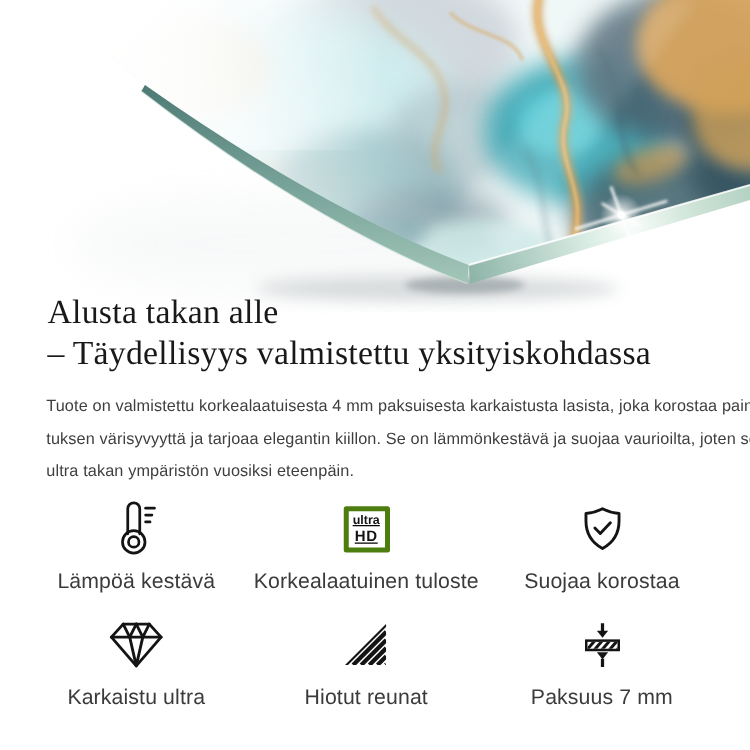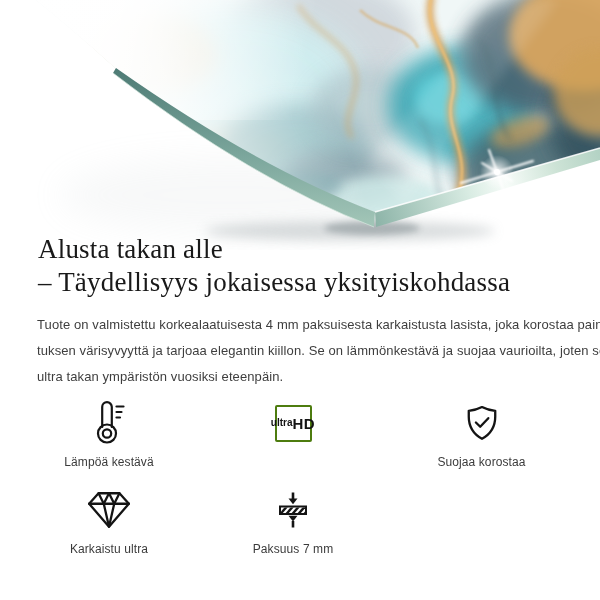--- a/index.html
+++ b/index.html
@@ -22,29 +22,29 @@
   }
   .body-text div{white-space:nowrap;}
   .features{
     position:absolute;left:25px;top:399px;width:548px;
     display:grid;grid-template-columns:168px 200px 177px;row-gap:17px;
   }
   .feature{
     display:flex;flex-direction:column;align-items:center;
   }
   .icon-box{height:48px;display:flex;align-items:center;justify-content:center;}
-  .feature-label{margin-top:8px;font-size:12px;color:#3b3b3b;letter-spacing:0.1px;}
+  .feature-label{margin-top:8px;font-size:17px;color:#3b3b3b;letter-spacing:0.1px;}
   .icon-stroke{stroke:#141414;fill:none;stroke-width:2.2;stroke-linecap:round;stroke-linejoin:round;}
   .uhd-box{
-    width:37px;height:37px;border:2px solid #4d7c0f;border-radius:2px;
-    display:flex;flex-direction:row;align-items:center;justify-content:center;
-    box-sizing:border-box;line-height:1;
+    width:37px;height:37px;border:4px solid #4d7c0f;border-radius:2px;
+    display:flex;flex-direction:column;align-items:center;justify-content:center;
+    box-sizing:border-box;line-height:1;text-decoration:underline;
   }
   .uhd-top{font-size:10px;font-weight:bold;color:#141414;margin-bottom:1px;}
-  .uhd-bottom{font-size:15px;font-weight:bold;color:#141414;letter-spacing:0.5px;}
+  .uhd-bottom{font-size:12px;font-weight:bold;color:#141414;letter-spacing:0.5px;}
 </style>
 </head>
 <body>
 
 <div class="hero">
   <svg width="600" height="250" viewBox="0 0 600 250">
     <defs>
       <clipPath id="panelClip">
         <path d="M36,0 L600,0 L600,148 L375,212 Q265,172 150,100 Q95,48 36,0 Z"></path>
       </clipPath>
@@ -142,21 +142,21 @@
         <line x1="-8" y1="-22" x2="8" y2="22"></line>
         <line x1="-15" y1="-9" x2="15" y2="9"></line>
       </g>
       <circle r="3" fill="#ffffff"></circle>
     </g>
   </svg>
 </div>
 
 <div class="title">
   <div>Alusta takan alle</div>
-  <div>– Täydellisyys jokaisessa yksityiskohdassa</div>
+  <div>– Täydellisyys valmistettu yksityiskohdassa</div>
 </div>
 
 <div class="body-text">
   <div>Tuote on valmistettu korkealaatuisesta 4 mm paksuisesta karkaistusta lasista, joka korostaa paina-</div>
   <div>tuksen värisyvyyttä ja tarjoaa elegantin kiillon. Se on lämmönkestävä ja suojaa vaurioilta, joten se</div>
   <div>ultra takan ympäristön vuosiksi eteenpäin.</div>
 </div>
 
 <div class="features">
 
@@ -176,20 +176,21 @@
     <div class="feature-label">Lämpöä kestävä</div>
   </div>
 
   <div class="feature">
     <div class="icon-box">
       <div class="uhd-box">
         <div class="uhd-top">ultra</div>
         <div class="uhd-bottom">HD</div>
       </div>
     </div>
+    <div class="feature-label">Korkealaatuinen tuloste</div>
   </div>
 
   <div class="feature">
     <div class="icon-box">
       <svg width="42" height="44" viewBox="0 0 40 40">
         <g class="icon-stroke">
           <path d="M20,4.8 C23.8,6.8 28.2,8 32.6,8.4 L32.6,14 C32.6,23.5 27.6,30.8 20,35 C12.4,30.8 7.4,23.5 7.4,14 L7.4,8.4 C11.8,8 16.2,6.8 20,4.8 Z"></path>
           <path d="M14.2,19.5 L18.3,23.6 L26,15.4"></path>
         </g>
       </svg>
@@ -205,20 +206,40 @@
           <path d="M3,13 L41,13"></path>
           <path d="M12,3 L17,13 L22,35 L27,13 L32,3"></path>
           <path d="M22,3 L17,13"></path>
           <path d="M22,3 L27,13"></path>
         </g>
       </svg>
     </div>
     <div class="feature-label">Karkaistu ultra</div>
   </div>
 
+  <div class="feature">
+    <div class="icon-box">
+      <svg width="40" height="40" viewBox="0 0 40 40">
+        <defs>
+          <clipPath id="triClip">
+              <path d="M3,36 L36,3 L36,36 Z"></path>
+            </clipPath>
+        </defs>
+        <g clip-path="url(#triClip)" stroke="#141414" stroke-width="3.4">
+          <line x1="3" y1="36" x2="36" y2="3"></line>
+          <line x1="9.5" y1="36" x2="36" y2="9.5"></line>
+          <line x1="16" y1="36" x2="36" y2="16"></line>
+          <line x1="22.5" y1="36" x2="36" y2="22.5"></line>
+          <line x1="29" y1="36" x2="36" y2="29"></line>
+          <line x1="35.5" y1="36" x2="36" y2="35.5"></line>
+        </g>
+      </svg>
+    </div>
+    <div class="feature-label">Hiotut reunat</div>
+  </div>
 
   <div class="feature">
     <div class="icon-box">
       <svg width="40" height="40" viewBox="0 0 40 40">
         <defs>
           <clipPath id="barClip">
               <rect x="8" y="17.5" width="24" height="5.5"></rect>
             </clipPath>
         </defs>
         <g clip-path="url(#barClip)" stroke="#141414" stroke-width="2.4">

